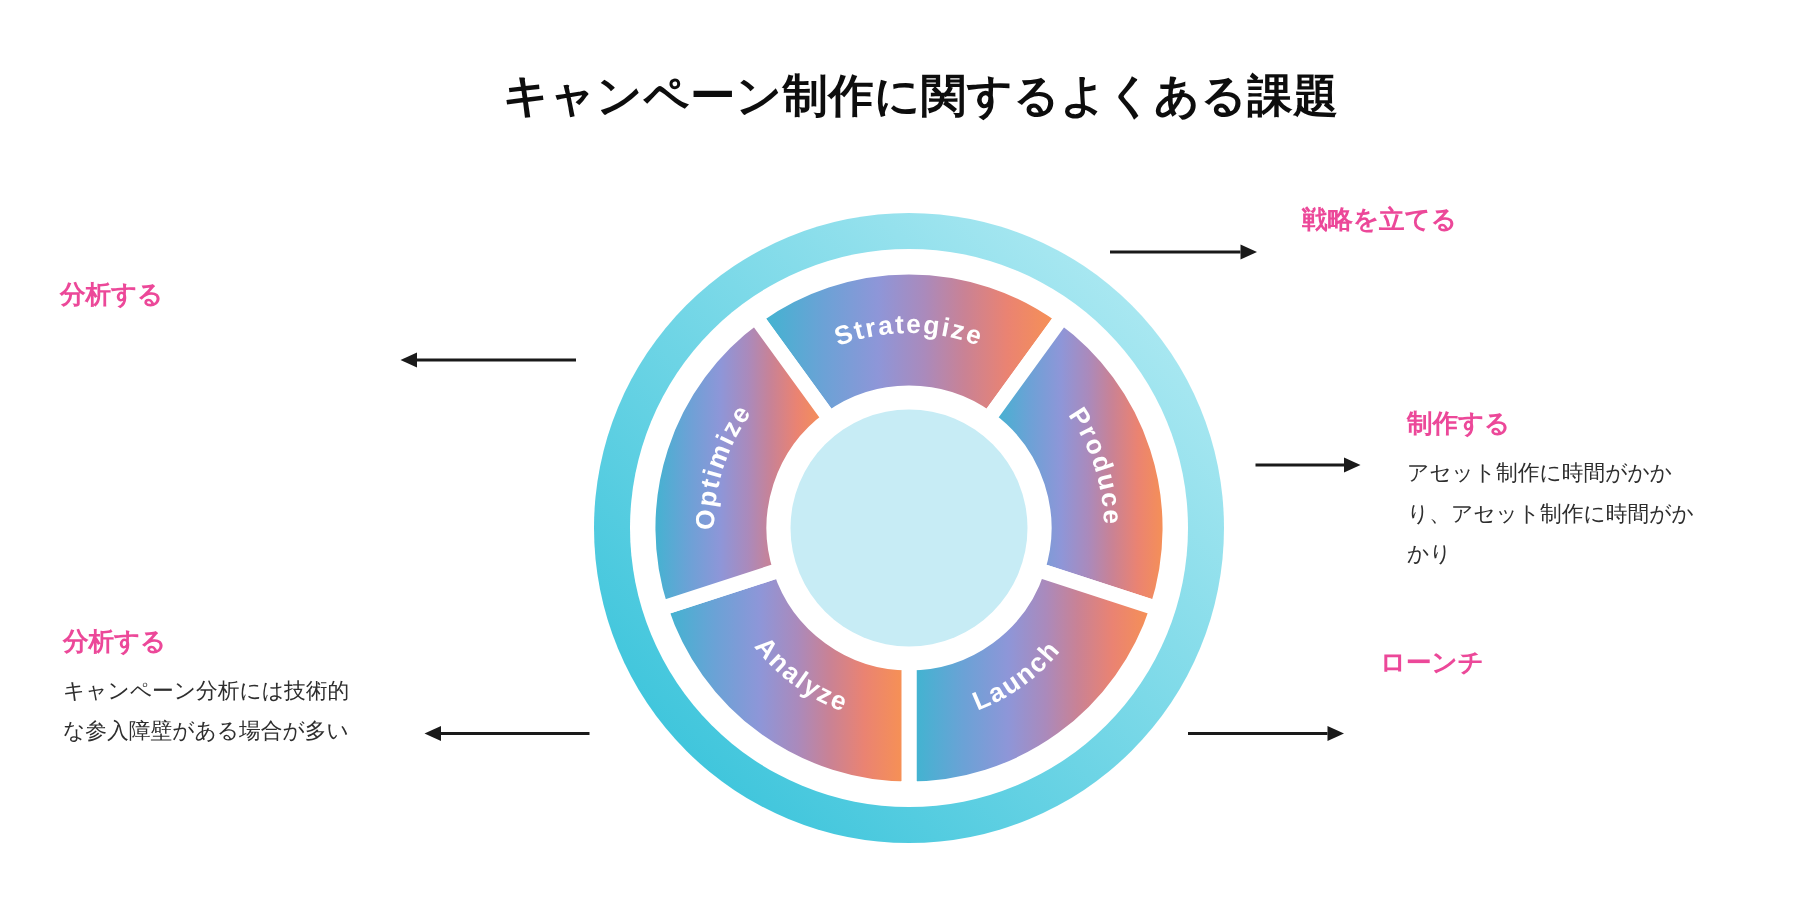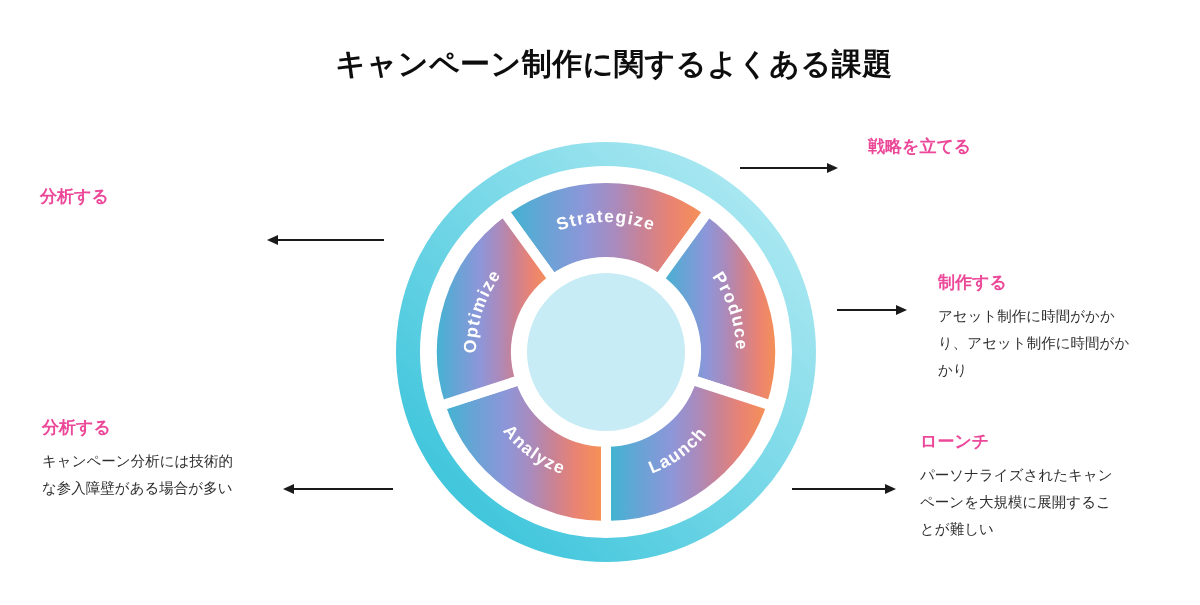--- a/index.html
+++ b/index.html
@@ -88,21 +88,20 @@
   <h2 class="ann-h">戦略を立てる</h2>
 </div>
 
 <div class="ann" style="left:938px; top:271px;">
   <h2 class="ann-h">制作する</h2>
   <p class="ann-b">アセット制作に時間がかかり、アセット制作に時間がかかり</p>
 </div>
 
 <div class="ann" style="left:920px; top:430px;">
   <h2 class="ann-h">ローンチ</h2>
-  <p class="ann-b">パーソナライズされたキャンペーンを大規模に展開することが難しい</p>
 </div>
 
 <div class="ann" style="left:40px; top:185px;">
   <h2 class="ann-h">分析する</h2>
 </div>
 
 <div class="ann" style="left:42px; top:416px;">
   <h2 class="ann-h">分析する</h2>
   <p class="ann-b">キャンペーン分析には技術的な参入障壁がある場合が多い</p>
 </div>

